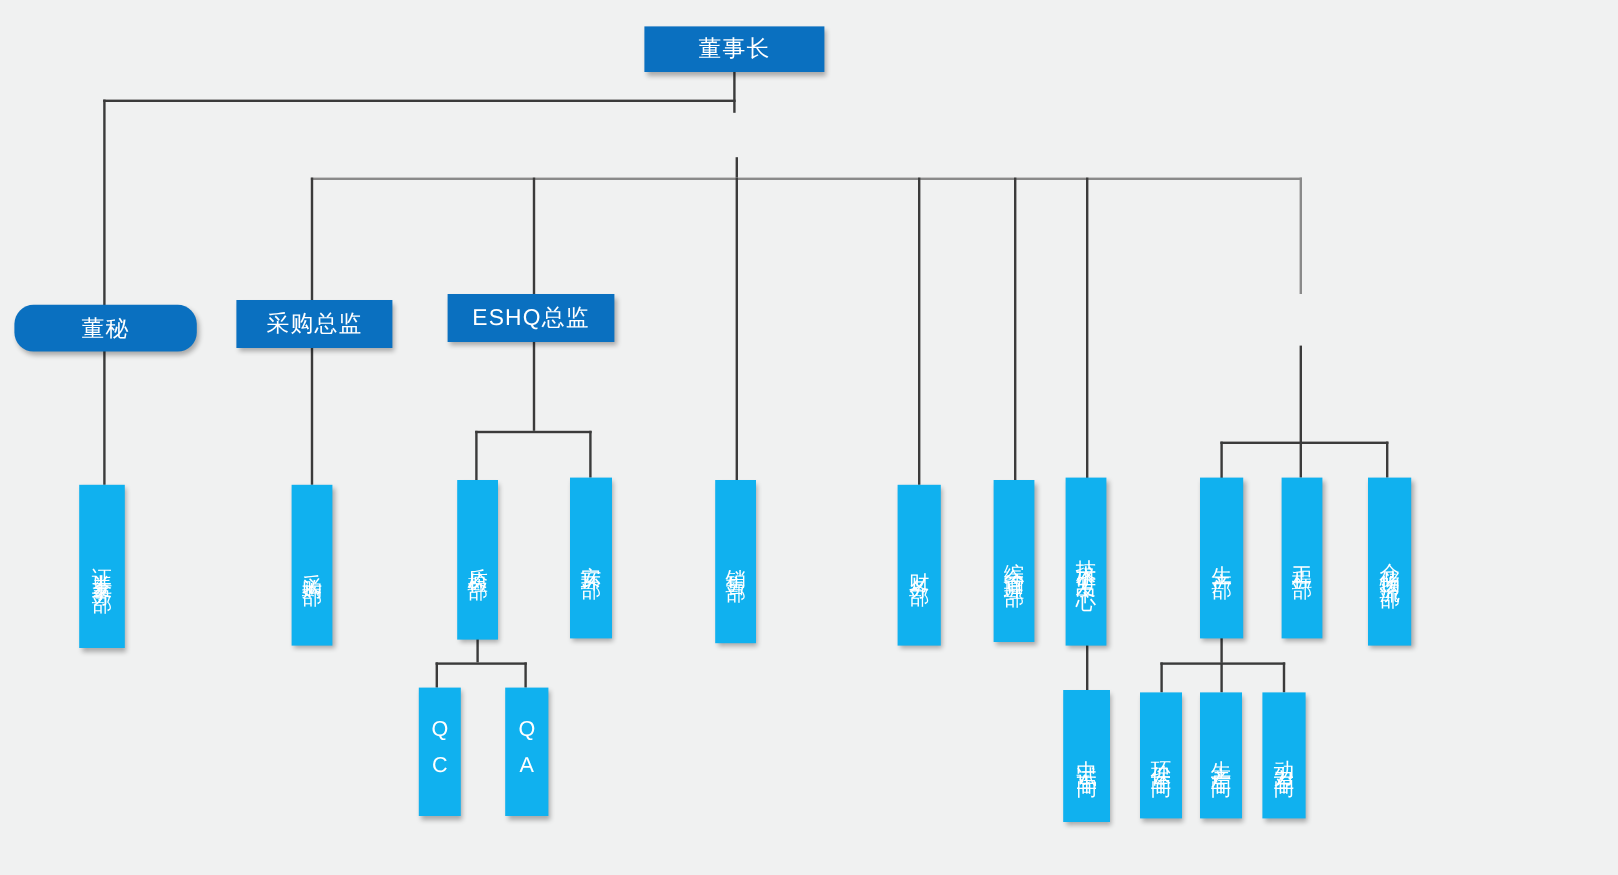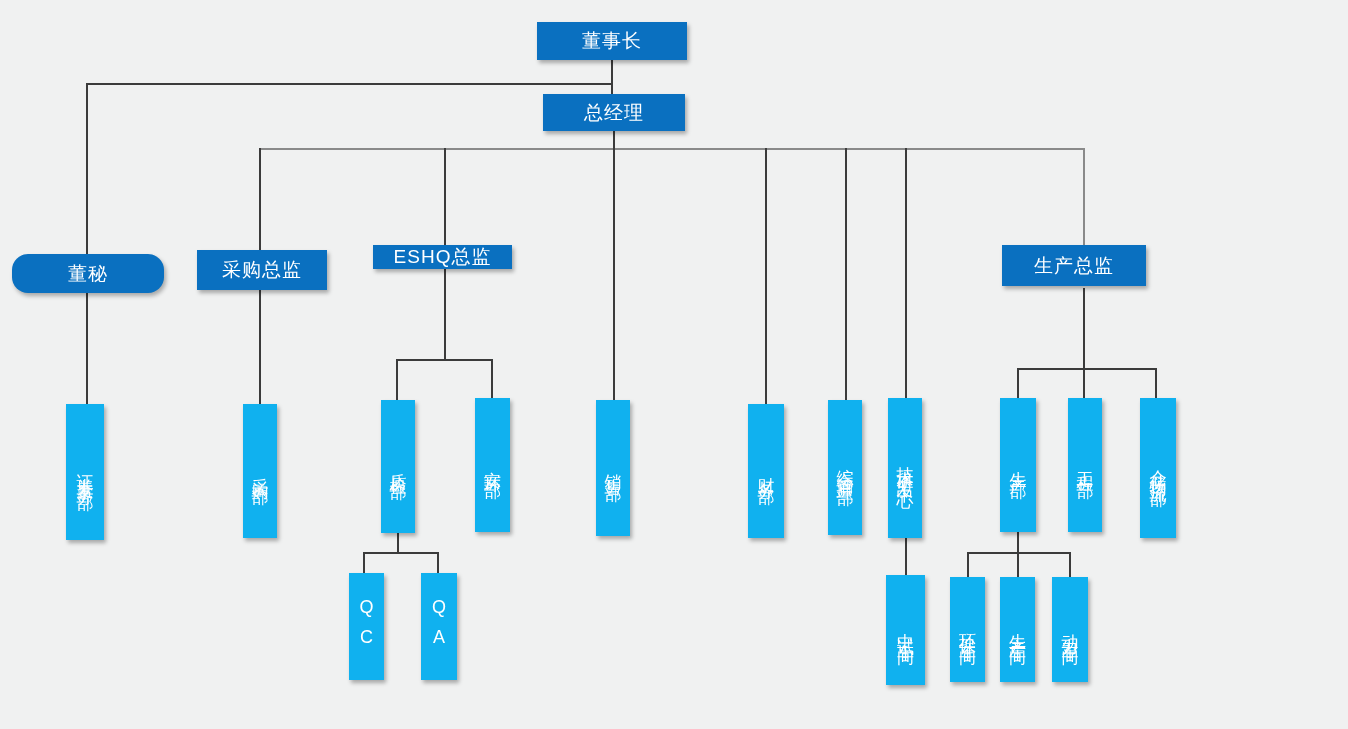--- a/index.html
+++ b/index.html
@@ -80,35 +80,29 @@
   <div class="line" style="left:1017px; top:552px; width:2px; height:25px;"></div>
   <div class="line" style="left:1069px; top:552px; width:2px; height:25px;"></div>
   <div class="line" style="left:397px; top:532px; width:2px;  height:20px;"></div>
   <div class="line" style="left:363px; top:552px; width:76px; height:2px;"></div>
   <div class="line" style="left:363px; top:552px; width:2px;  height:21px;"></div>
   <div class="line" style="left:437px; top:552px; width:2px;  height:21px;"></div>
 
   <div class="node hbox" style="left:537px; top:22px; width:150px; height:38px;">
     <span>董事长</span>
   </div>
-  <div class="node hbox" style="left:543px; top:94px; width:142px; height:37px;">
-    <span>总经理</span>
-  </div>
 
   <div class="node hbox" style="left:12px; top:254px; width:152px; height:39px;border-radius:16px;">
     <span>董秘</span>
   </div>
   <div class="node hbox" style="left:197px; top:250px; width:130px; height:40px;">
     <span>采购总监</span>
   </div>
-  <div class="node hbox" style="left:373px; top:245px; width:139px; height:24px;">
+  <div class="node hbox" style="left:373px; top:245px; width:139px; height:40px;">
     <span>ESHQ总监</span>
-  </div>
-  <div class="node hbox" style="left:1002px; top:245px; width:144px; height:41px;">
-    <span>生产总监</span>
   </div>
 
   <div class="node vbox" style="left:66px; top:404px; width:38px; height:136px;">
     <span>证券事务部</span>
   </div>
   <div class="node vbox" style="left:243px; top:404px; width:34px; height:134px;">
     <span>采购部</span>
   </div>
   <div class="node vbox" style="left:381px; top:400px; width:34px; height:133px;">
     <span>质检部</span>

